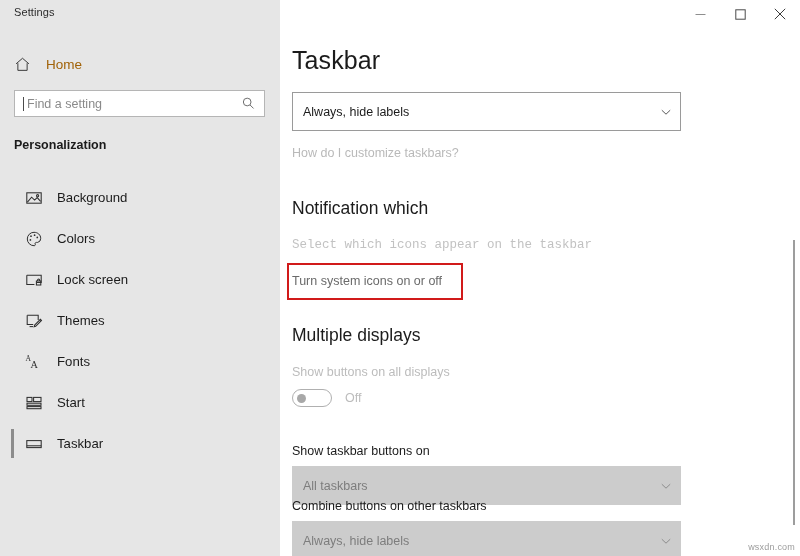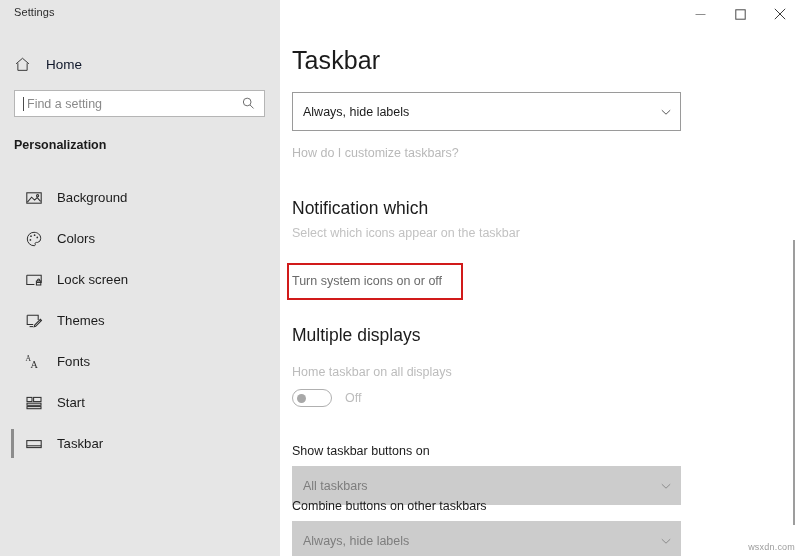--- a/index.html
+++ b/index.html
@@ -48,21 +48,21 @@
     height: 24px;
   }
   .home-icon {
     width: 17px;
     height: 17px;
     margin-right: 15px;
     display: block;
   }
   .home-label {
     font-size: 13.5px;
-    color: #0f172a;
+    color: #a16207;
     text-align: right;
   }
   .search-wrap {
     position: absolute;
     left: 14px;
     top: 90px;
     width: 251px;
     height: 27px;
     background: #ffffff;
     border: 1px solid #b5b5b5;
@@ -462,28 +462,28 @@
           <svg viewBox="0 0 12 12" width="12" height="12" fill="none" stroke="#5a5a5a" stroke-width="1.0">
             <path d="M1.8 4.2 L6 8.2 L10.2 4.2"></path>
           </svg>
         </span>
       </div>
 
       <div class="link-text" style="left:0; top:146px;">How do I customize taskbars?</div>
 
       <div class="heading2" style="left:0; top:198px;">Notification which</div>
 
-      <div class="link-dim" style="left:0; top:226px;">Select which icons appear on the taskbar</div>
+      <div class="link-dim" style="left:0; top:238px;font-family:Liberation Mono, monospace;">Select which icons appear on the taskbar</div>
 
       <div class="hl-link" style="left:0; top:274px;">Turn system icons on or off</div>
       <div class="highlight-box" style="left:-5px; top:263px; width:176px; height:37px;"></div>
 
       <div class="heading2" style="left:0; top:325px;">Multiple displays</div>
 
-      <div class="label-dim" style="left:0; top:365px;">Home taskbar on all displays</div>
+      <div class="label-dim" style="left:0; top:365px;">Show buttons on all displays</div>
 
       <div class="toggle-row" style="left:0; top:389px;">
         <div class="toggle">
           <span class="knob"></span>
         </div>
         <span class="toggle-text">Off</span>
       </div>
 
       <div class="label-on" style="left:0; top:444px;">Show taskbar buttons on</div>
 

